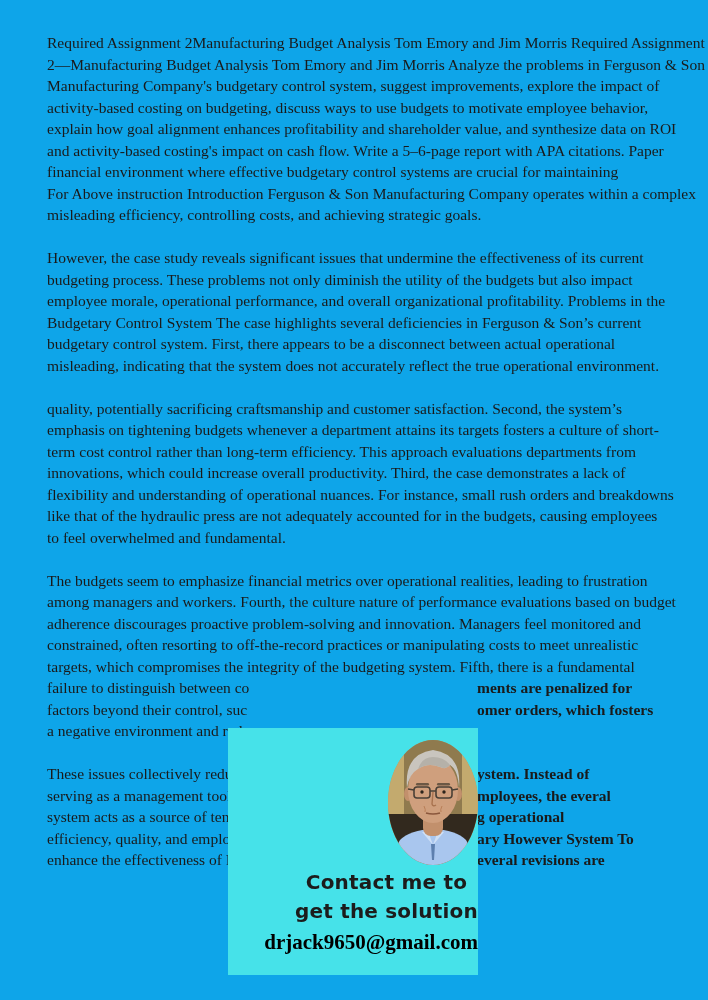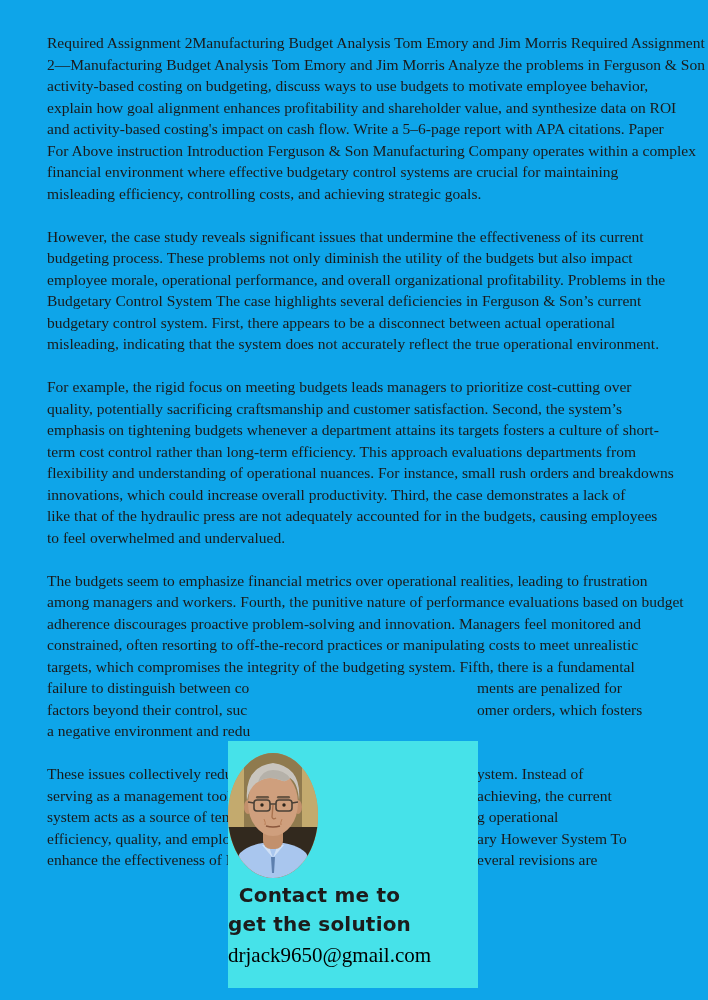--- a/index.html
+++ b/index.html
@@ -26,103 +26,103 @@
   .paragraph { margin: 0 0 21.5px 0; }
   .line {
     position: relative;
     height: 21.5px;
     white-space: nowrap;
   }
   .frag-right {
     position: absolute;
     left: 430px; top: 0;
     white-space: nowrap;
+    font-weight: bold;
   }
   .overlay {
     position: absolute;
     left: 228px; top: 728px;
     width: 250px; height: 247px;
     background: #46e2e9;
     z-index: 5;
     display: flex;
     flex-direction: column;
-    align-items: flex-start;
-    margin-top: 13px;
+    align-items: flex-end;
   }
   .photo {
     margin-top: 12px;
     width: 90px; height: 125px;
     flex: 0 0 auto;
   }
   .contact-title {
     margin-top: 3px;
     font-family: "DejaVu Sans", sans-serif;
     font-weight: 700;
     font-size: 20px;
     line-height: 29px;
     color: #1c1c1c;
     text-align: center;
     letter-spacing: 0.2px;
   }
   .contact-email {
     margin-top: 4px;
     font-family: "Liberation Serif", serif;
-    font-weight: 400;
+    font-weight: 700;
     font-size: 21px;
     color: #000000;
     text-align: center;
   }
 </style>
 </head>
 <body>
 
 <div class="page">
 
   <div class="text-block">
       <div class="paragraph">
         <div class="line">Required Assignment 2Manufacturing Budget Analysis Tom Emory and Jim Morris Required Assignment</div>
         <div class="line">2—Manufacturing Budget Analysis Tom Emory and Jim Morris Analyze the problems in Ferguson &amp; Son</div>
+        <div class="line">Manufacturing Company's budgetary control system, suggest improvements, explore the impact of</div>
         <div class="line">activity-based costing on budgeting, discuss ways to use budgets to motivate employee behavior,</div>
         <div class="line">explain how goal alignment enhances profitability and shareholder value, and synthesize data on ROI</div>
         <div class="line">and activity-based costing's impact on cash flow. Write a 5–6-page report with APA citations. Paper</div>
+        <div class="line">financial environment where effective budgetary control systems are crucial for maintaining</div>
         <div class="line">For Above instruction Introduction Ferguson &amp; Son Manufacturing Company operates within a complex</div>
-        <div class="line">financial environment where effective budgetary control systems are crucial for maintaining</div>
         <div class="line">misleading efficiency, controlling costs, and achieving strategic goals.</div>
       </div>
       <div class="paragraph">
         <div class="line">However, the case study reveals significant issues that undermine the effectiveness of its current</div>
         <div class="line">budgeting process. These problems not only diminish the utility of the budgets but also impact</div>
         <div class="line">employee morale, operational performance, and overall organizational profitability. Problems in the</div>
         <div class="line">Budgetary Control System The case highlights several deficiencies in Ferguson &amp; Son’s current</div>
         <div class="line">budgetary control system. First, there appears to be a disconnect between actual operational</div>
         <div class="line">misleading, indicating that the system does not accurately reflect the true operational environment.</div>
       </div>
       <div class="paragraph">
-        <div class="line">For example, the rigid focus on meeting budgets leads managers to prioritize cost-cutting over</div>
         <div class="line">quality, potentially sacrificing craftsmanship and customer satisfaction. Second, the system’s</div>
         <div class="line">emphasis on tightening budgets whenever a department attains its targets fosters a culture of short-</div>
         <div class="line">term cost control rather than long-term efficiency. This approach evaluations departments from</div>
+        <div class="line">innovations, which could increase overall productivity. Third, the case demonstrates a lack of</div>
         <div class="line">flexibility and understanding of operational nuances. For instance, small rush orders and breakdowns</div>
-        <div class="line">innovations, which could increase overall productivity. Third, the case demonstrates a lack of</div>
         <div class="line">like that of the hydraulic press are not adequately accounted for in the budgets, causing employees</div>
-        <div class="line">to feel overwhelmed and undervalued.</div>
+        <div class="line">to feel overwhelmed and fundamental.</div>
       </div>
       <div class="paragraph">
         <div class="line">The budgets seem to emphasize financial metrics over operational realities, leading to frustration</div>
-        <div class="line">among managers and workers. Fourth, the punitive nature of performance evaluations based on budget</div>
+        <div class="line">among managers and workers. Fourth, the culture nature of performance evaluations based on budget</div>
         <div class="line">adherence discourages proactive problem-solving and innovation. Managers feel monitored and</div>
         <div class="line">constrained, often resorting to off-the-record practices or manipulating costs to meet unrealistic</div>
         <div class="line">targets, which compromises the integrity of the budgeting system. Fifth, there is a fundamental</div>
         <div class="line"><span class="frag-left">failure to distinguish between co</span><span class="frag-right">ments are penalized for</span></div>
         <div class="line"><span class="frag-left">factors beyond their control, suc</span><span class="frag-right">omer orders, which fosters</span></div>
         <div class="line"><span class="frag-left">a negative environment and redu</span></div>
       </div>
       <div class="paragraph">
         <div class="line"><span class="frag-left">These issues collectively reduce</span><span class="frag-right">ystem. Instead of</span></div>
-        <div class="line"><span class="frag-left">serving as a management tool fo</span><span class="frag-right">achieving, the current</span></div>
+        <div class="line"><span class="frag-left">serving as a management tool fo</span><span class="frag-right">mployees, the everal</span></div>
         <div class="line"><span class="frag-left">system acts as a source of tensio</span><span class="frag-right">g operational</span></div>
         <div class="line"><span class="frag-left">efficiency, quality, and employe</span><span class="frag-right">ary However System To</span></div>
         <div class="line"><span class="frag-left">enhance the effectiveness of Fe</span><span class="frag-right">everal revisions are</span></div>
       </div>
     </div>
 
   <div class="overlay" style="background: rgb(70, 226, 233);">
     <div class="photo">
       <svg viewBox="0 0 90 125" width="90" height="125" xmlns="http://www.w3.org/2000/svg">
         <defs>

